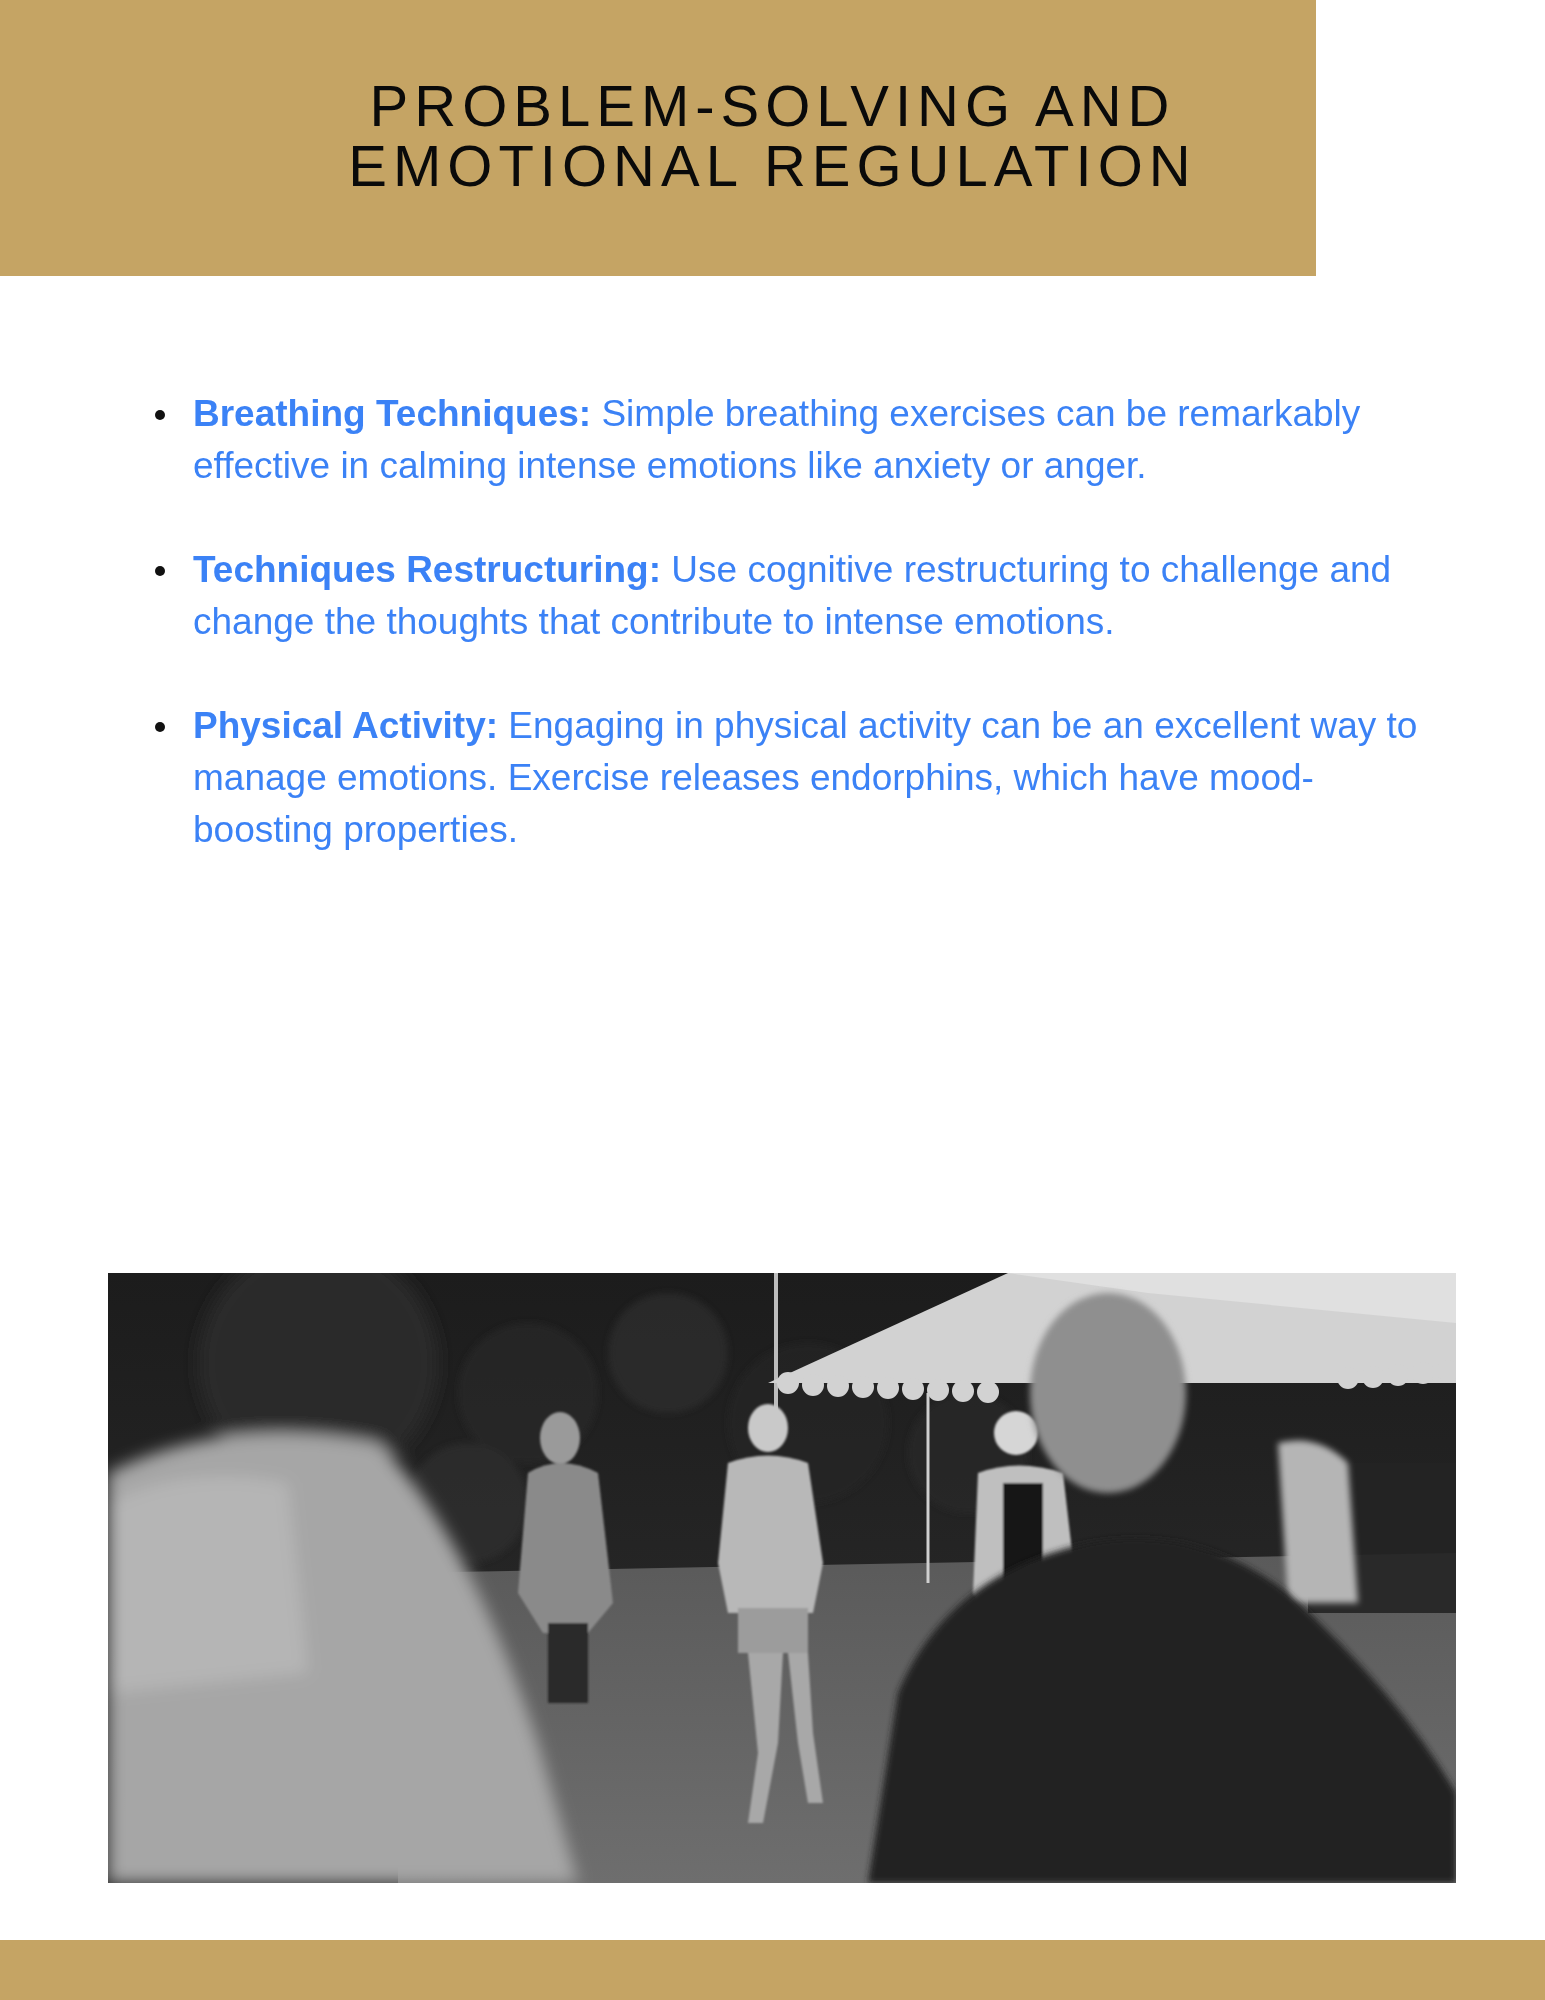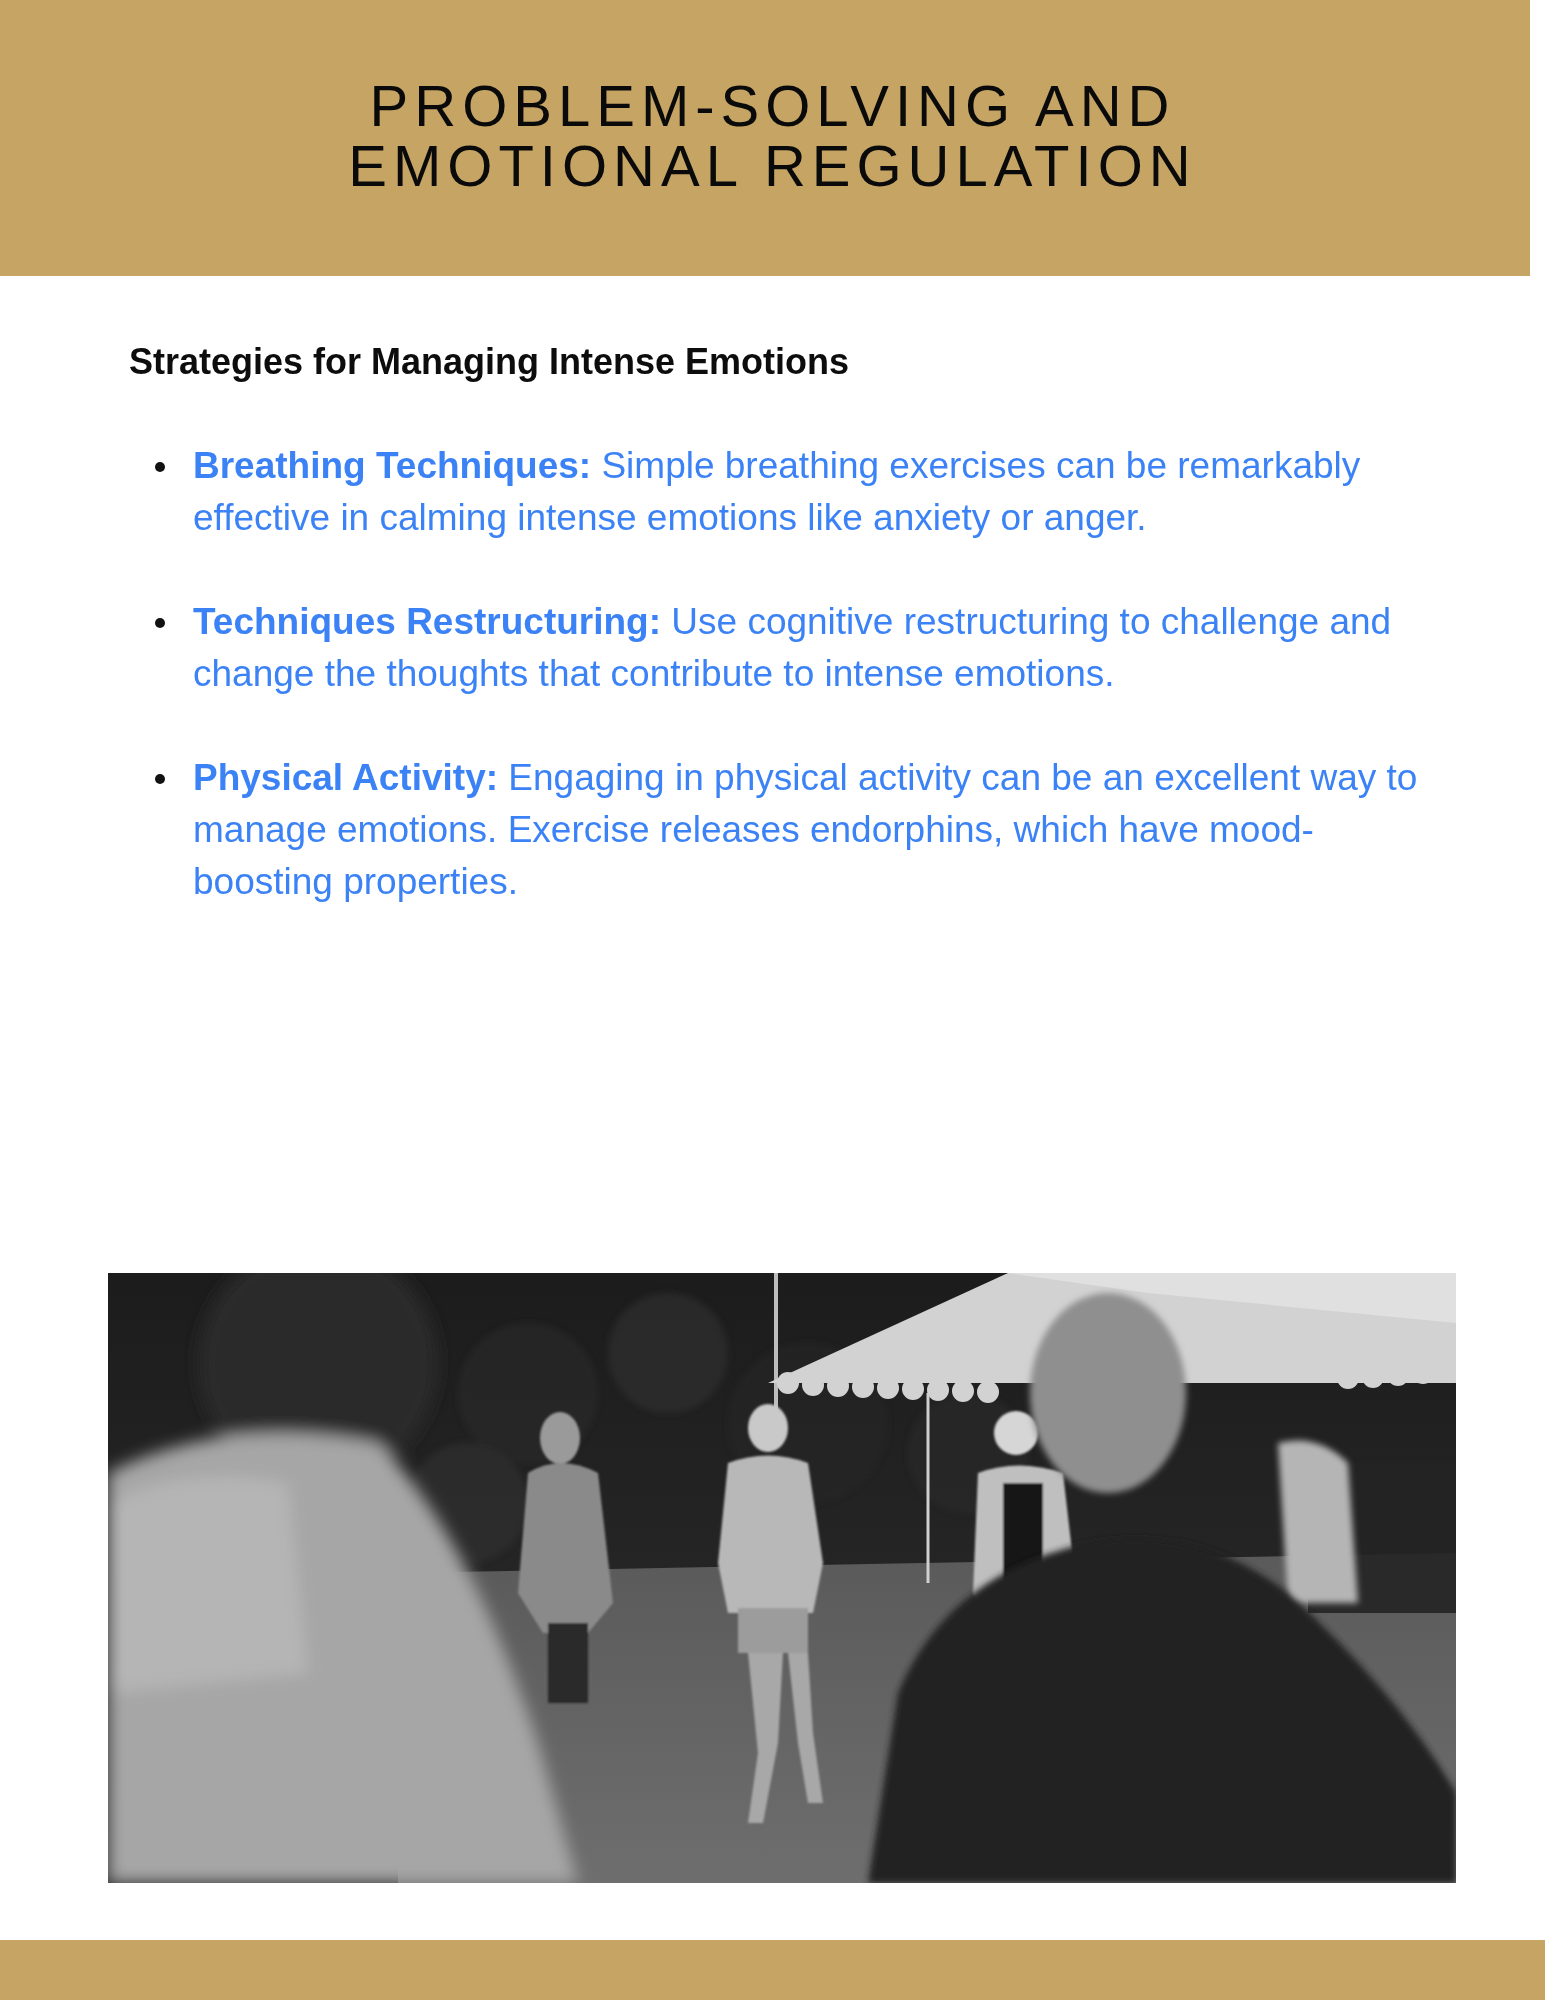--- a/index.html
+++ b/index.html
@@ -1,21 +1,21 @@
 <!DOCTYPE html>
 <html><head>
   <meta charset="utf-8">
   <style>
     html, body { margin: 0; padding: 0; }
     body {
       width: 1545px; height: 2000px; position: relative; overflow: hidden;
       background: #ffffff; font-family: "Liberation Sans", "DejaVu Sans", sans-serif; color: #0d0d0d;
     }
     .header {
-      position: absolute; left: 0; top: 0; width: 1530px; height: 276px;
+      position: absolute; left: 0; top: 0; width: 1316px; height: 276px;
       background: #c5a464;
     }
     .title {
       position: absolute; left: 0; width: 1545px; top: 76px; text-align: center;
       font-size: 58px; line-height: 60px; letter-spacing: 6px; font-weight: 400; color: #0a0a0a;
       margin: 0;
     }
     .title span { display: block; }
     .content { position: absolute; left: 129px; top: 336px; width: 1300px; }
     .section-heading {
@@ -46,21 +46,20 @@
 <body>
 
 <div class="header">
   <h1 class="title">
     <span>PROBLEM-SOLVING AND</span>
     <span>EMOTIONAL REGULATION</span>
   </h1>
 </div>
 
 <div class="content">
-  <h2 class="section-heading">Strategies for Managing Intense Emotions</h2>
   <ul class="strategies">
     <li>
       <span class="bullet"></span>
       <b>Breathing Techniques:</b><span> Simple breathing exercises can be remarkably effective in calming intense emotions like anxiety or anger.</span>
     </li>
     <li>
       <span class="bullet"></span>
       <b>Techniques Restructuring:</b><span> Use cognitive restructuring to challenge and change the thoughts that contribute to intense emotions.</span>
     </li>
     <li>

